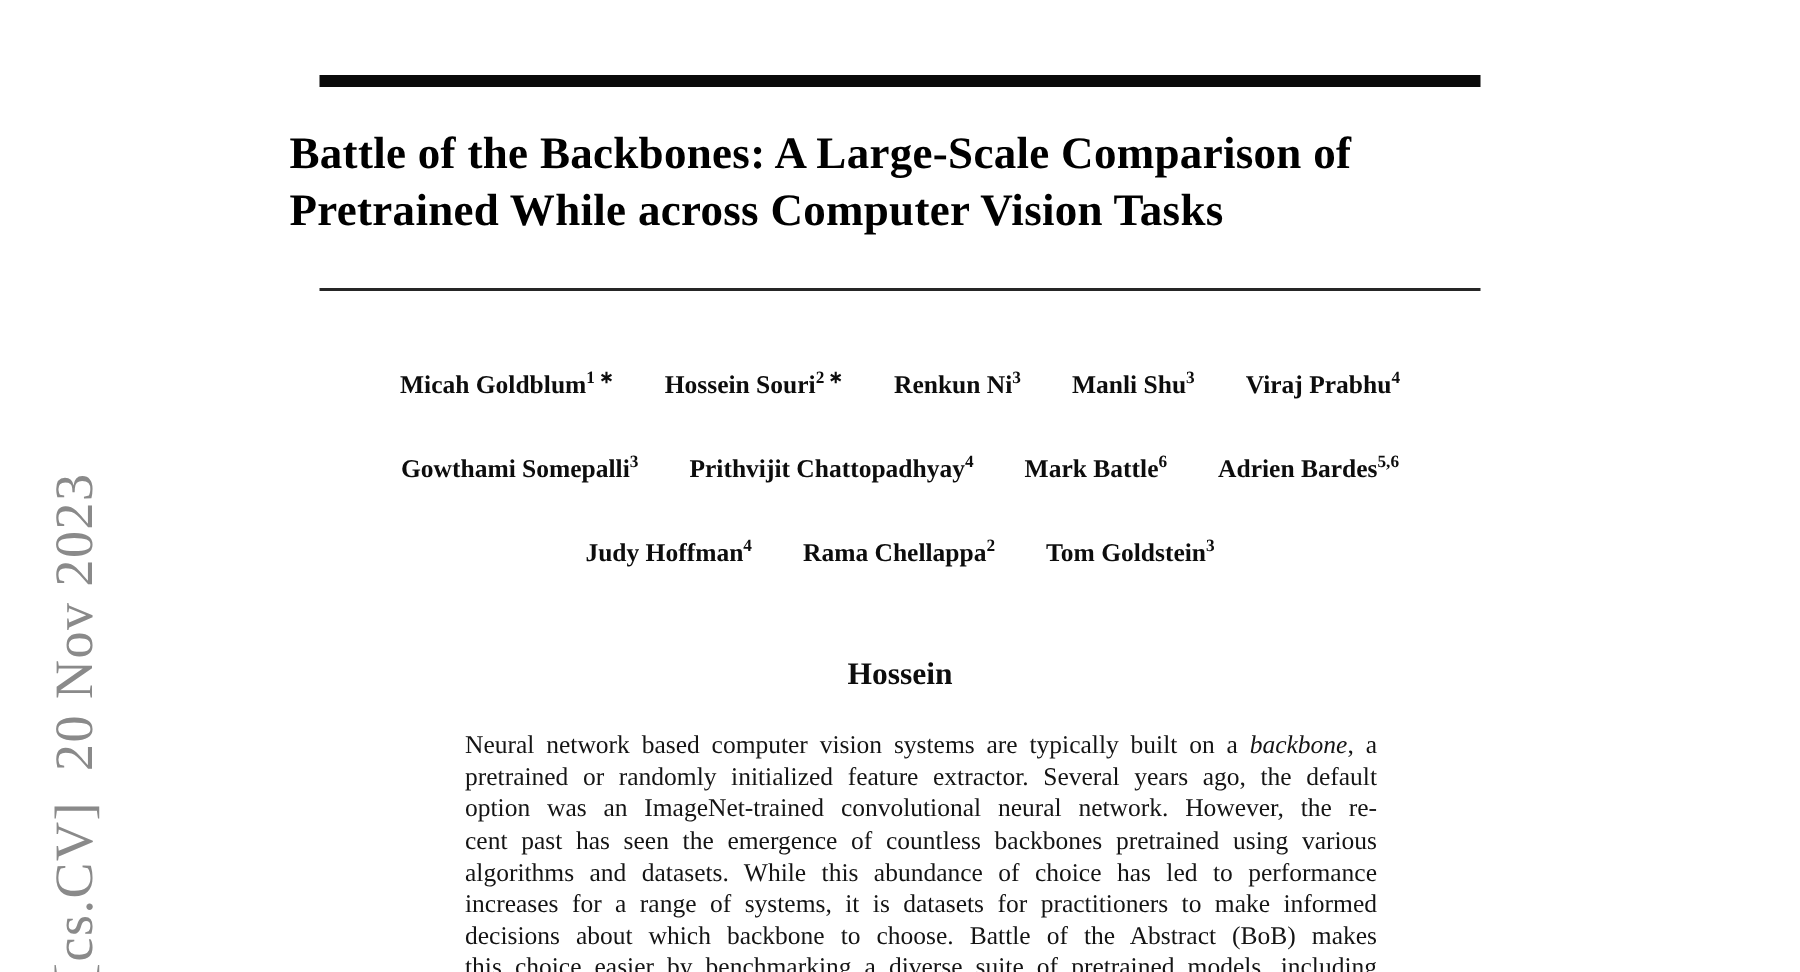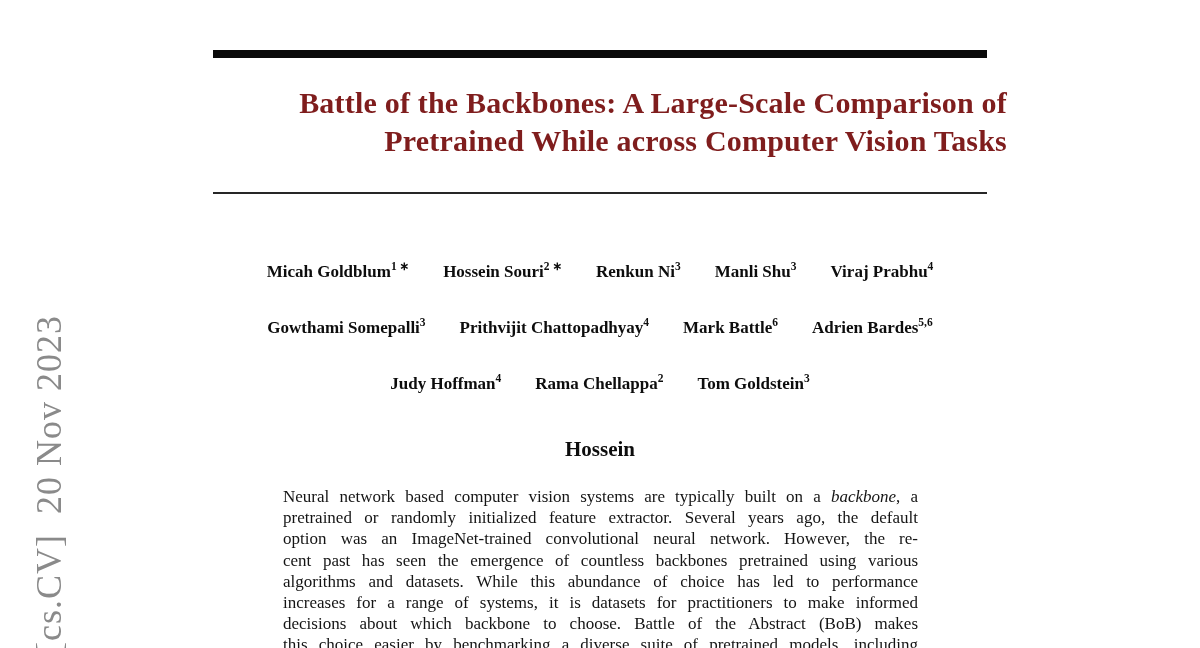--- a/index.html
+++ b/index.html
@@ -16,38 +16,38 @@
     position: absolute;
     left: 213px; top: 50px;
     width: 774px; height: 8px;
     background: #0a0a0a;
   }
 
   .paper-title {
     position: absolute;
     left: 193px; top: 84px;
     width: 814px;
-    text-align: right;
+    text-align: left;
     font-weight: bold;
     font-size: 30px;
     line-height: 38px;
-    color: #7f1d1d;
+    color: #000000;
     letter-spacing: 0.2px;
   }
 
   .bar-thin {
     position: absolute;
     left: 213px; top: 192px;
     width: 774px; height: 2px;
     background: #262626;
   }
 
   .author-rows {
     position: absolute;
-    left: 150px; top: 261px;
+    left: 150px; top: 246px;
     width: 900px;
   }
   .author-row {
     display: flex;
     justify-content: center;
     gap: 34px;
     margin-bottom: 34px;
     font-weight: bold;
     font-size: 17px;
     line-height: 22px;
@@ -76,20 +76,21 @@
     width: 635px;
     font-size: 17px;
     line-height: 21.2px;
     color: #141414;
   }
   .abs-line {
     text-align: justify;
     text-align-last: justify;
     height: 21.2px;
     overflow: visible;
+    margin-left: 27px;
   }
   .abs-line em { font-style: italic; }
 
   .watermark {
     position: absolute;
     left: 28px; top: 654px;
     transform: rotate(-90deg);
     transform-origin: 0 0;
     font-size: 36px;
     letter-spacing: 1px;

